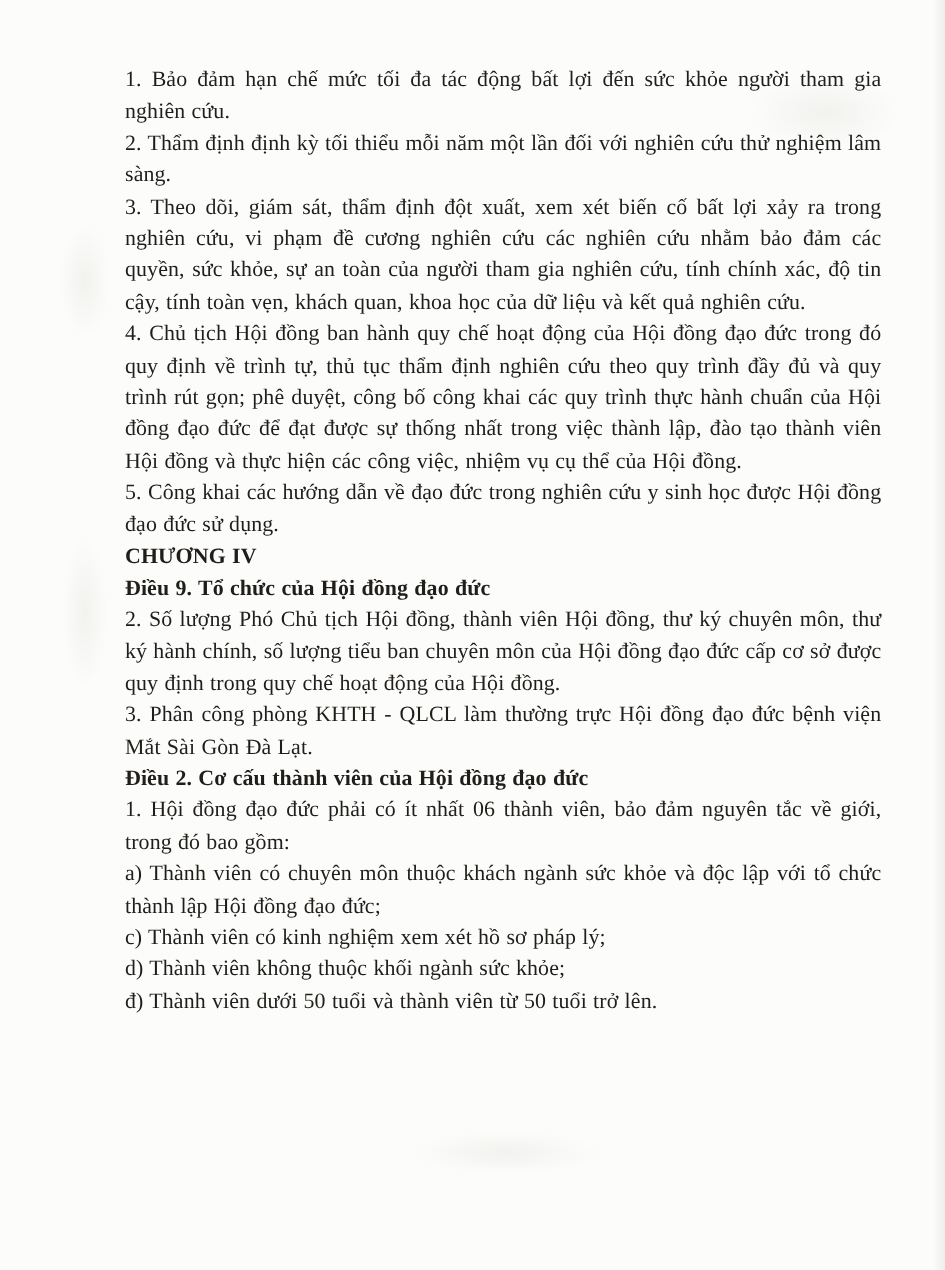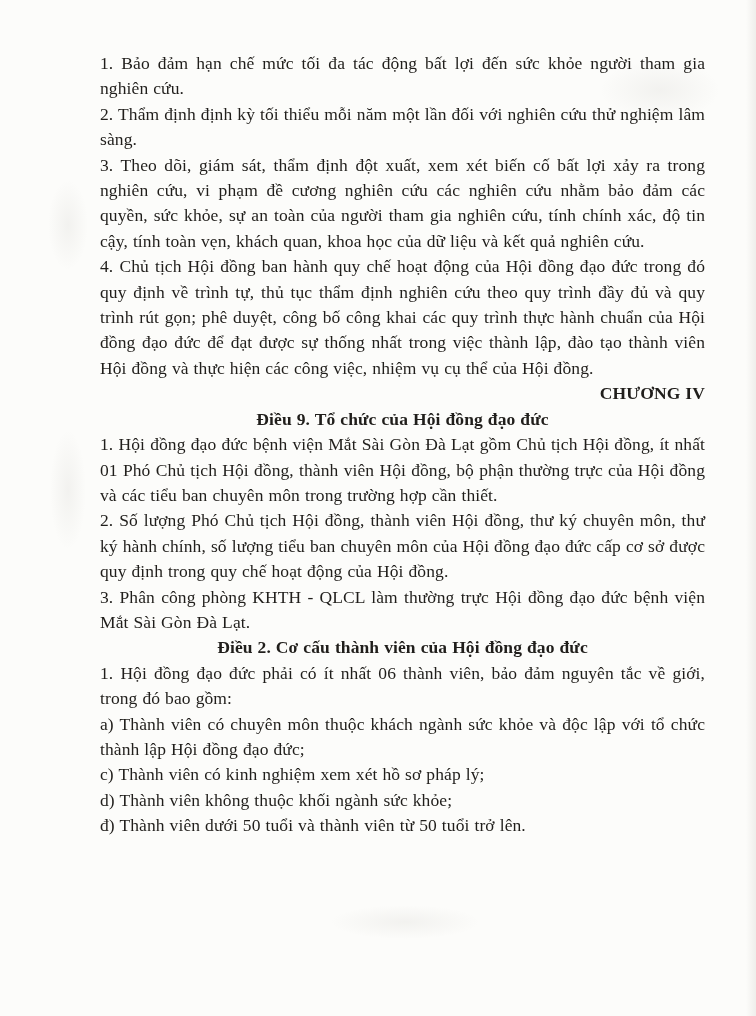--- a/index.html
+++ b/index.html
@@ -49,44 +49,44 @@
   .content p, .content h2, .content h3 {
     margin: 0;
     padding: 0;
     font-size: inherit;
     line-height: inherit;
   }
   .para {
     text-align: justify;
   }
   .heading-center {
-    text-align: right;
+    text-align: left;
     font-weight: 700;
   }
   .heading-article {
-    text-align: center;
+    text-align: left;
     font-weight: 700;
   }
 </style>
 </head>
 <body>
 
 <div class="page">
 
   <div class="content">
 
     <p class="para">1. Bảo đảm hạn chế mức tối đa tác động bất lợi đến sức khỏe người tham gia nghiên cứu.</p>
     <p class="para">2. Thẩm định định kỳ tối thiểu mỗi năm một lần đối với nghiên cứu thử nghiệm lâm sàng.</p>
     <p class="para">3. Theo dõi, giám sát, thẩm định đột xuất, xem xét biến cố bất lợi xảy ra trong nghiên cứu, vi phạm đề cương nghiên cứu các nghiên cứu nhằm bảo đảm các quyền, sức khỏe, sự an toàn của người tham gia nghiên cứu, tính chính xác, độ tin cậy, tính toàn vẹn, khách quan, khoa học của dữ liệu và kết quả nghiên cứu.</p>
     <p class="para">4. Chủ tịch Hội đồng ban hành quy chế hoạt động của Hội đồng đạo đức trong đó quy định về trình tự, thủ tục thẩm định nghiên cứu theo quy trình đầy đủ và quy trình rút gọn; phê duyệt, công bố công khai các quy trình thực hành chuẩn của Hội đồng đạo đức để đạt được sự thống nhất trong việc thành lập, đào tạo thành viên Hội đồng và thực hiện các công việc, nhiệm vụ cụ thể của Hội đồng.</p>
+    <p class="para">5. Công khai các hướng dẫn về đạo đức trong nghiên cứu y sinh học được Hội đồng đạo đức sử dụng.</p>
 
     <h2 class="heading-center">CHƯƠNG IV</h2>
 
     <h3 class="heading-article">Điều 9. Tổ chức của Hội đồng đạo đức</h3>
-    <p class="para">1. Hội đồng đạo đức bệnh viện Mắt Sài Gòn Đà Lạt gồm Chủ tịch Hội đồng, ít nhất 01 Phó Chủ tịch Hội đồng, thành viên Hội đồng, bộ phận thường trực của Hội đồng và các tiểu ban chuyên môn trong trường hợp cần thiết.</p>
     <p class="para">2. Số lượng Phó Chủ tịch Hội đồng, thành viên Hội đồng, thư ký chuyên môn, thư ký hành chính, số lượng tiểu ban chuyên môn của Hội đồng đạo đức cấp cơ sở được quy định trong quy chế hoạt động của Hội đồng.</p>
     <p class="para">3. Phân công phòng KHTH - QLCL làm thường trực Hội đồng đạo đức bệnh viện Mắt Sài Gòn Đà Lạt.</p>
 
     <h3 class="heading-article">Điều 2. Cơ cấu thành viên của Hội đồng đạo đức</h3>
     <p class="para">1. Hội đồng đạo đức phải có ít nhất 06 thành viên, bảo đảm nguyên tắc về giới, trong đó bao gồm:</p>
     <p class="para">a) Thành viên có chuyên môn thuộc khách ngành sức khỏe và độc lập với tổ chức thành lập Hội đồng đạo đức;</p>
     <p class="para">c) Thành viên có kinh nghiệm xem xét hồ sơ pháp lý;</p>
     <p class="para">d) Thành viên không thuộc khối ngành sức khỏe;</p>
     <p class="para">đ) Thành viên dưới 50 tuổi và thành viên từ 50 tuổi trở lên.</p>
 

